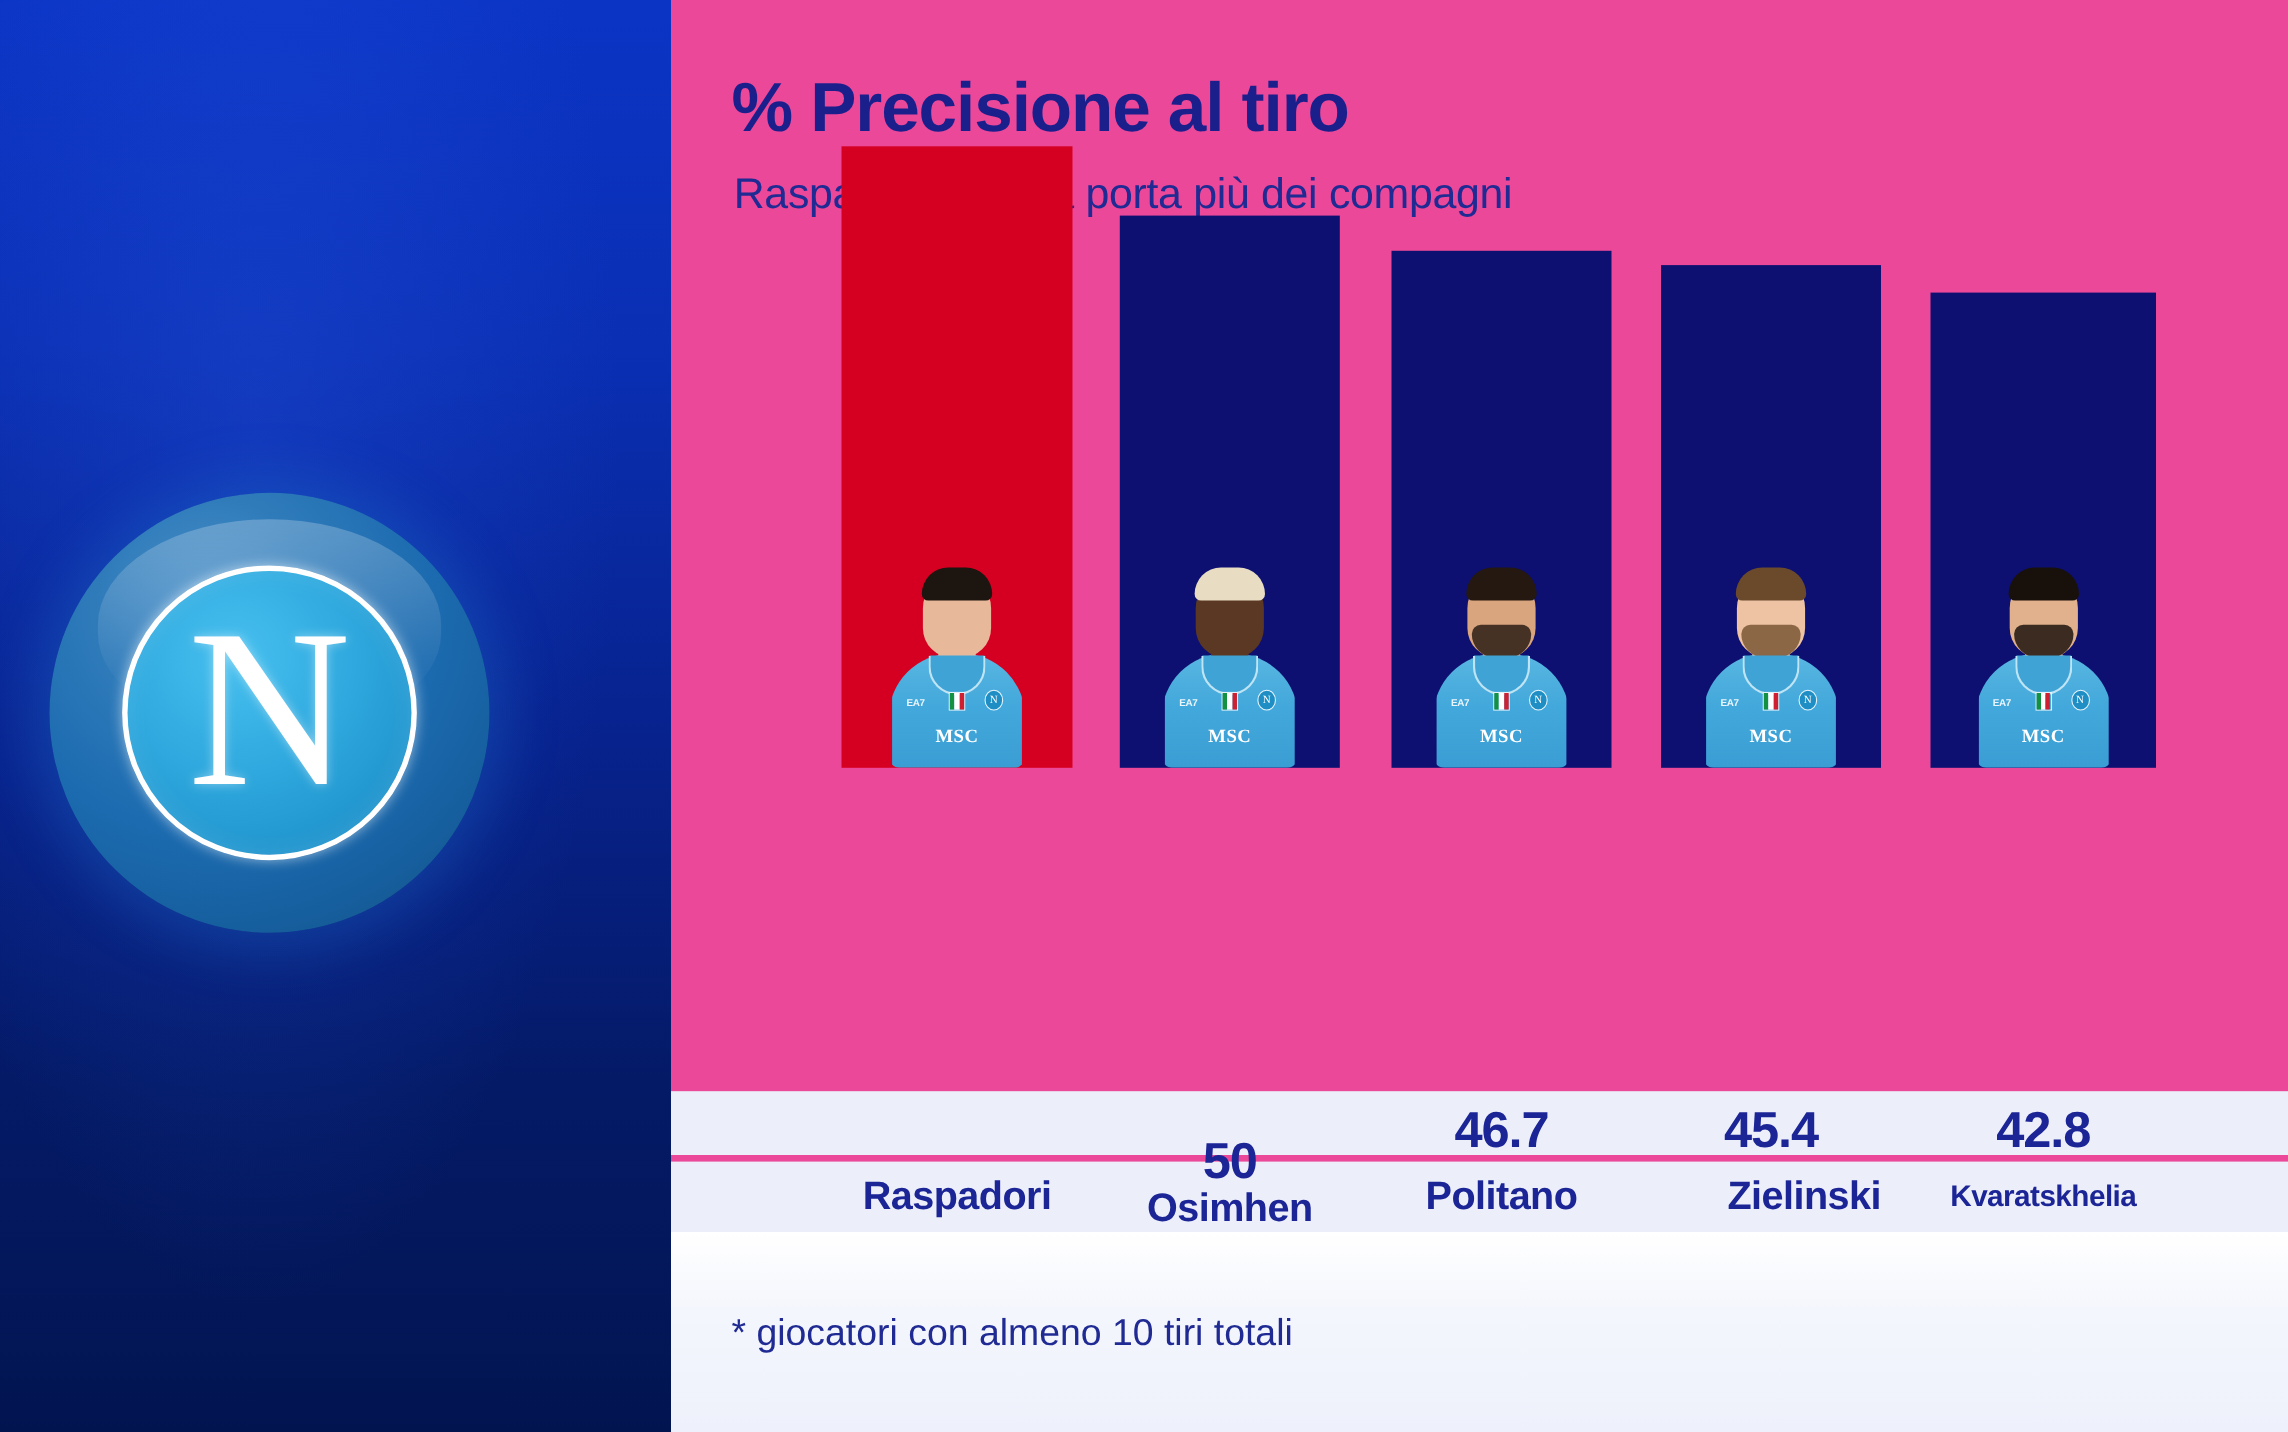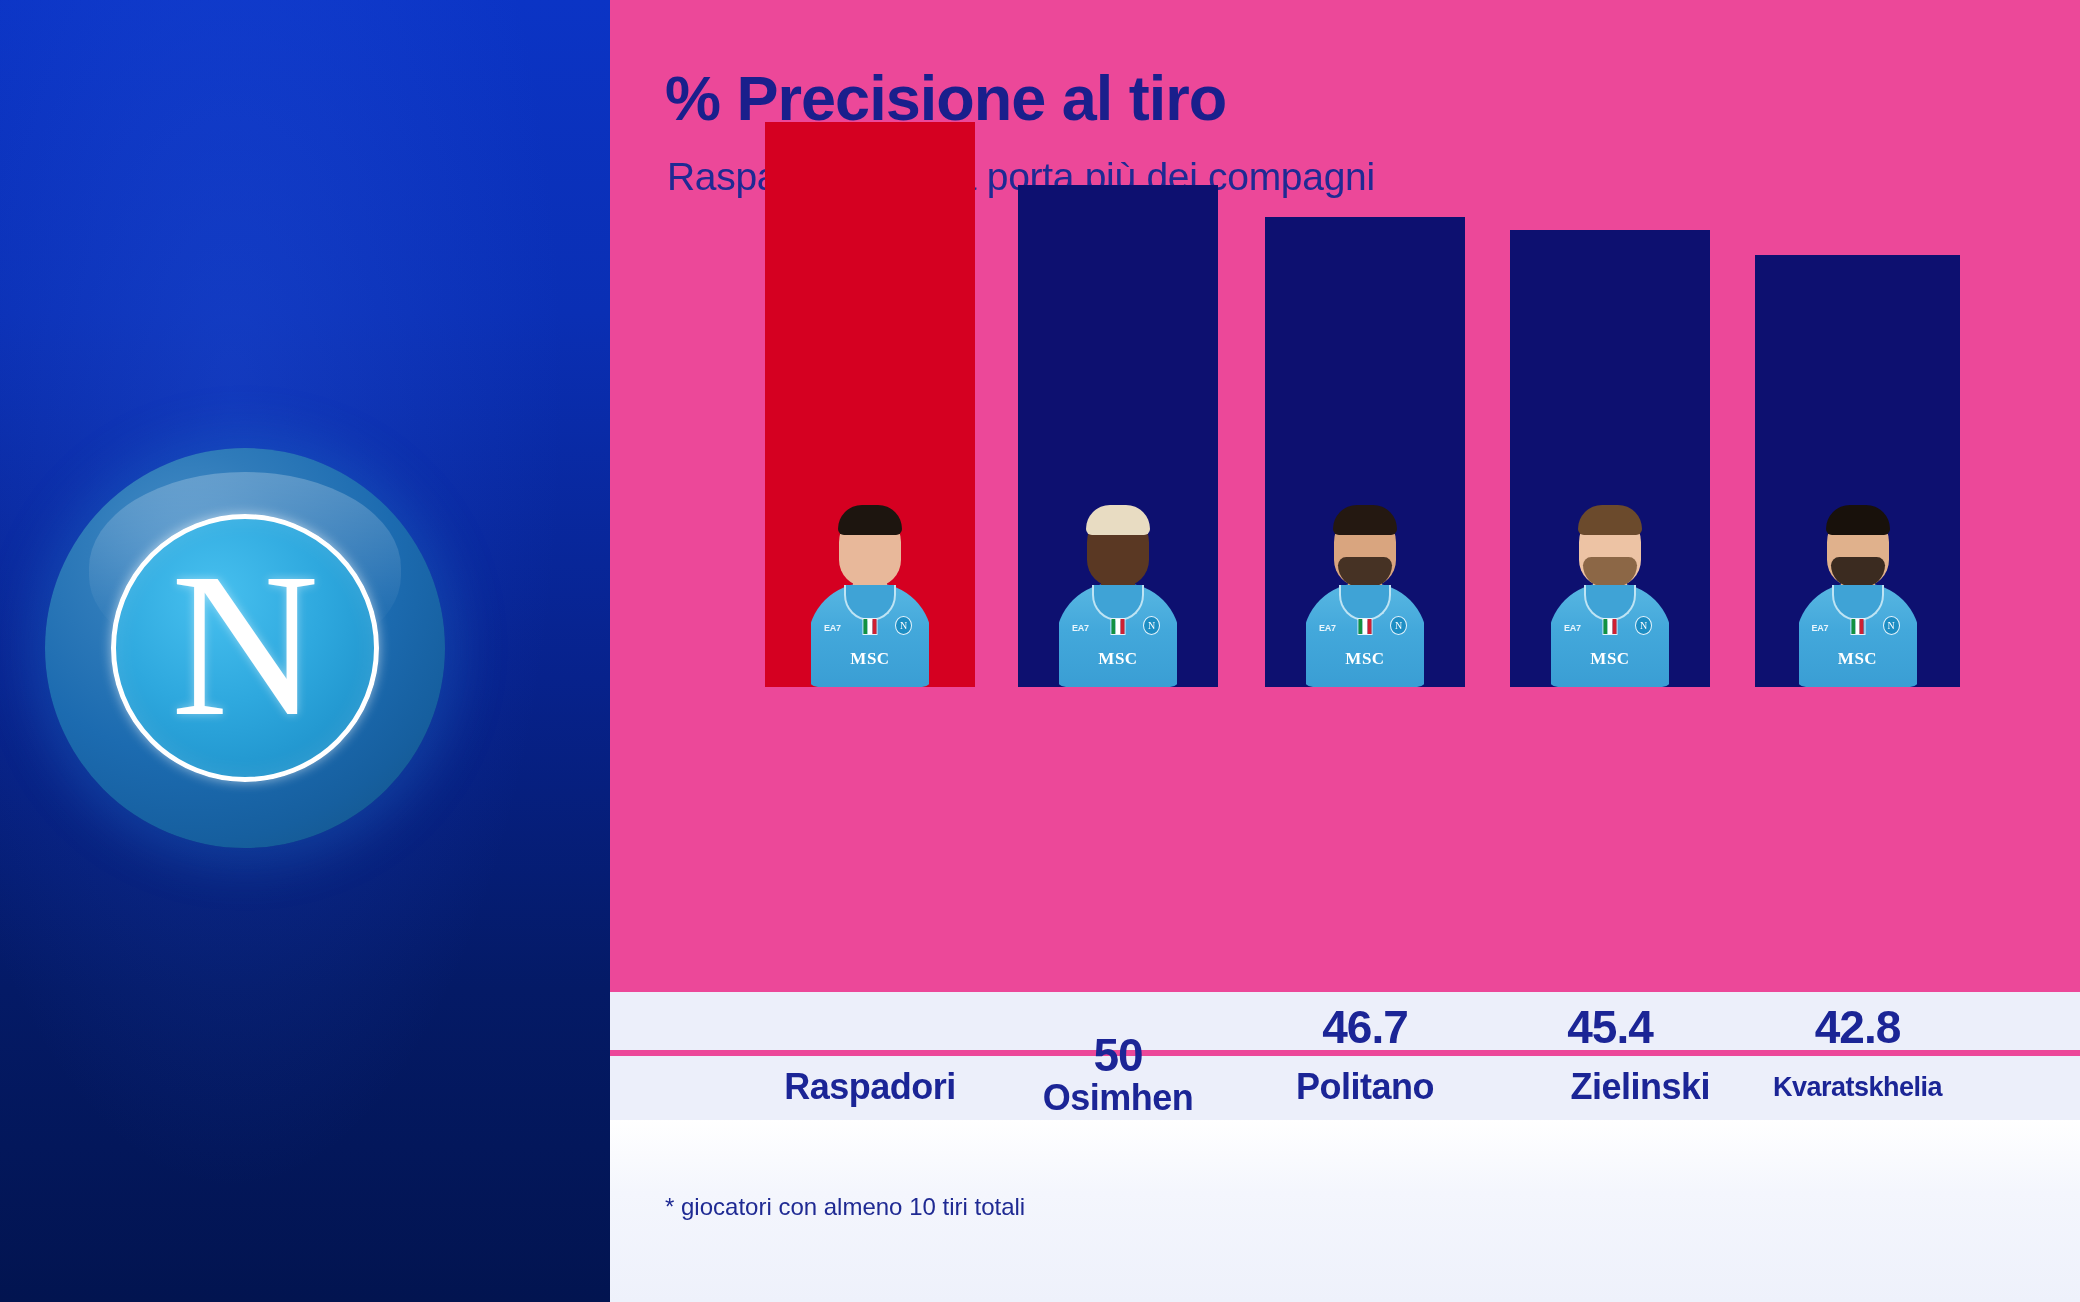--- a/index.html
+++ b/index.html
@@ -62,21 +62,21 @@
     white-space:nowrap;
   }
   #chart-subtitle{
     position:absolute; left:57px; top:155px;
     font-size:39px; font-weight:400; color:#1f2a93; letter-spacing:-.3px;
     white-space:nowrap;
   }
 
   
   #plot{ position:absolute; left:0; top:0; width:1470px; height:1000px; }
-  .bar-group{ position:absolute; bottom:313px; }
+  .bar-group{ position:absolute; bottom:302px; }
   .bar{ position:absolute; left:0; bottom:0; width:100%; }
   .bar-fill{ position:absolute; inset:0; }
   .player-photo{
     position:absolute; left:50%; bottom:0; transform:translateX(-50%);
     width:118px; height:190px; overflow:hidden;
   }
   .ph-shoulders{
     position:absolute; left:50%; bottom:0; transform:translateX(-50%);
     width:124px; height:104px;
     background:linear-gradient(180deg,#59b7e2 0%,#43a8db 45%,#3a9ed4 100%);
@@ -146,21 +146,21 @@
     font-size:36px; font-weight:bold; color:#1b2596; letter-spacing:-.5px;
   }
   .name-label.small{ font-size:27px; top:1072px; }
 
   #footnote-area{
     position:absolute; left:0; top:1120px; width:1470px; height:182px;
     background:linear-gradient(180deg,#ffffff 0%,#f4f6fd 40%,#eef1fb 100%);
   }
   #footnote{
     position:absolute; left:55px; top:1193px;
-    font-size:24px; color:#1f2a93; white-space:nowrap;
+    font-size:34px; color:#1f2a93; white-space:nowrap;
   }
 </style>
 </head>
 <body>
 
 <div id="stage">
 
   <div id="brand-panel">
     <div id="club-crest">
       <div id="crest-gloss"></div>

